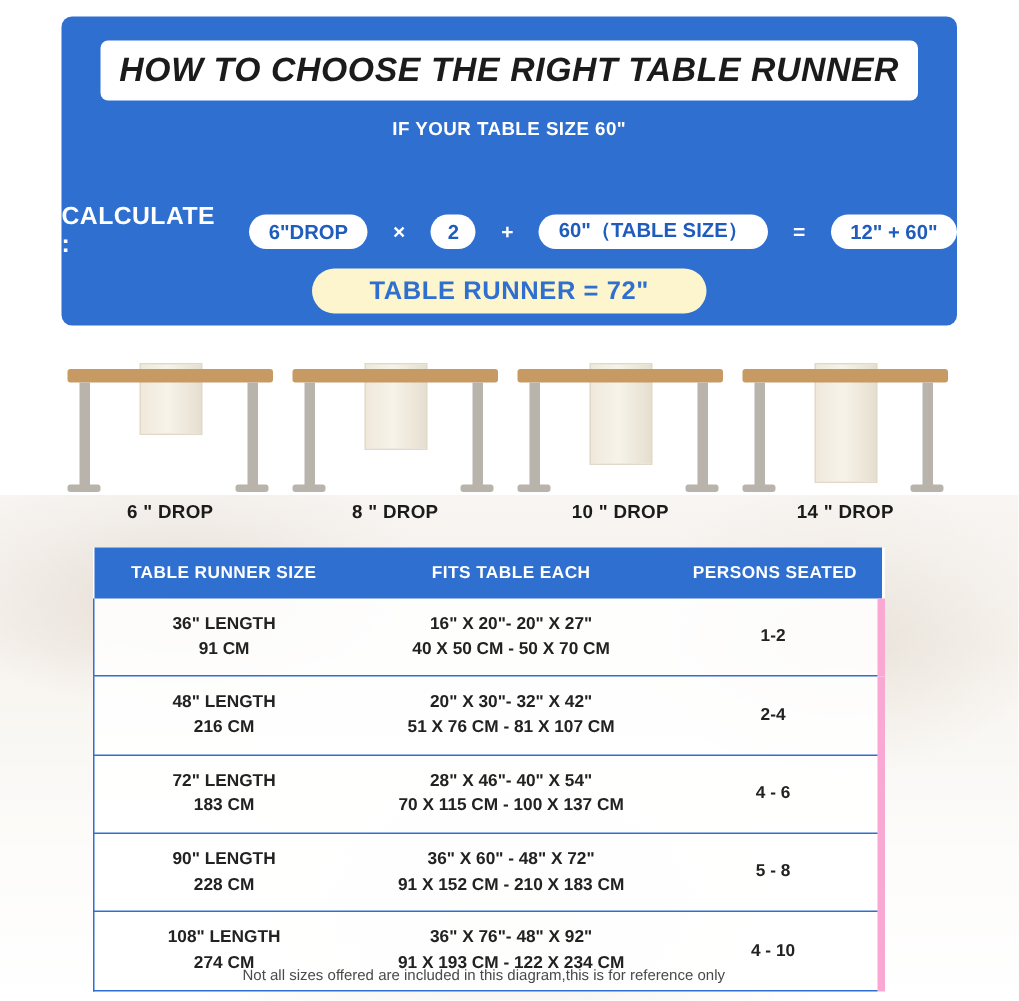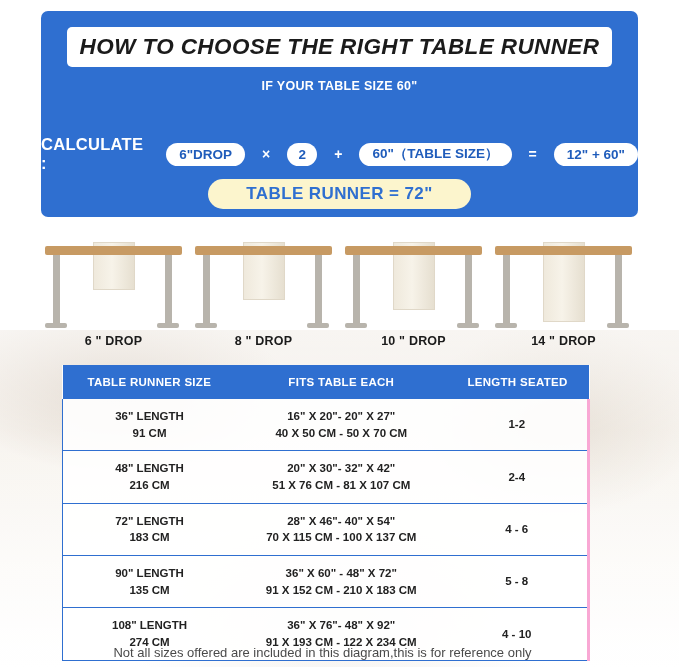--- a/index.html
+++ b/index.html
@@ -229,33 +229,33 @@
     border-left: none;
     border-right: none;
     color: #222222;
     font-size: 11.5px;
     text-align: center;
     padding: 9px 4px;
     line-height: 1.45;
     font-weight: bold;
   }
   .data-table tbody tr td:first-child { border-left: 1px solid #2f6fd0; }
-  .data-table tbody tr td:last-child { border-right: 3px solid #f9a8d4; }
+  .data-table tbody tr td:last-child { border-right: 5px solid #f9a8d4; }
   .data-table tbody tr:first-child td { border-top: none; }
   .col-a { width: 33%; }
   .col-b { width: 40%; }
   .col-c { width: 27%; }
   .cell-line2 { display: block; }
   .footnote {
     position: absolute;
     left: 0;
     top: 645px;
     width: 645px;
     text-align: center;
-    font-size: 13px;
+    font-size: 10px;
     color: #4a4a4a;
   }
 </style>
 </head>
 <body>
 
 <div class="page">
 
   <div class="backdrop"></div>
 
@@ -324,21 +324,21 @@
       <div class="foot r"></div>
       <div class="drop-label">14 " DROP</div>
     </div>
   </div>
 
   <table class="data-table">
     <thead>
       <tr>
         <th class="col-a">TABLE RUNNER SIZE</th>
         <th class="col-b">FITS TABLE EACH</th>
-        <th class="col-c">LENGTH SEATED</th>
+        <th class="col-c">PERSONS SEATED</th>
       </tr>
     </thead>
     <tbody>
       <tr>
         <td>
           <span class="cell-line2">36" LENGTH</span>
           <span class="cell-line2">91 CM</span>
         </td>
         <td>
           <span class="cell-line2">16" X 20"- 20" X 27"</span>
@@ -364,21 +364,21 @@
         </td>
         <td>
           <span class="cell-line2">28" X 46"- 40" X 54"</span>
           <span class="cell-line2">70 X 115 CM - 100 X 137 CM</span>
         </td>
         <td>4 - 6</td>
       </tr>
       <tr>
         <td>
           <span class="cell-line2">90" LENGTH</span>
-          <span class="cell-line2">135 CM</span>
+          <span class="cell-line2">228 CM</span>
         </td>
         <td>
           <span class="cell-line2">36" X 60" - 48" X 72"</span>
           <span class="cell-line2">91 X 152 CM - 210 X 183 CM</span>
         </td>
         <td>5 - 8</td>
       </tr>
       <tr>
         <td>
           <span class="cell-line2">108" LENGTH</span>

